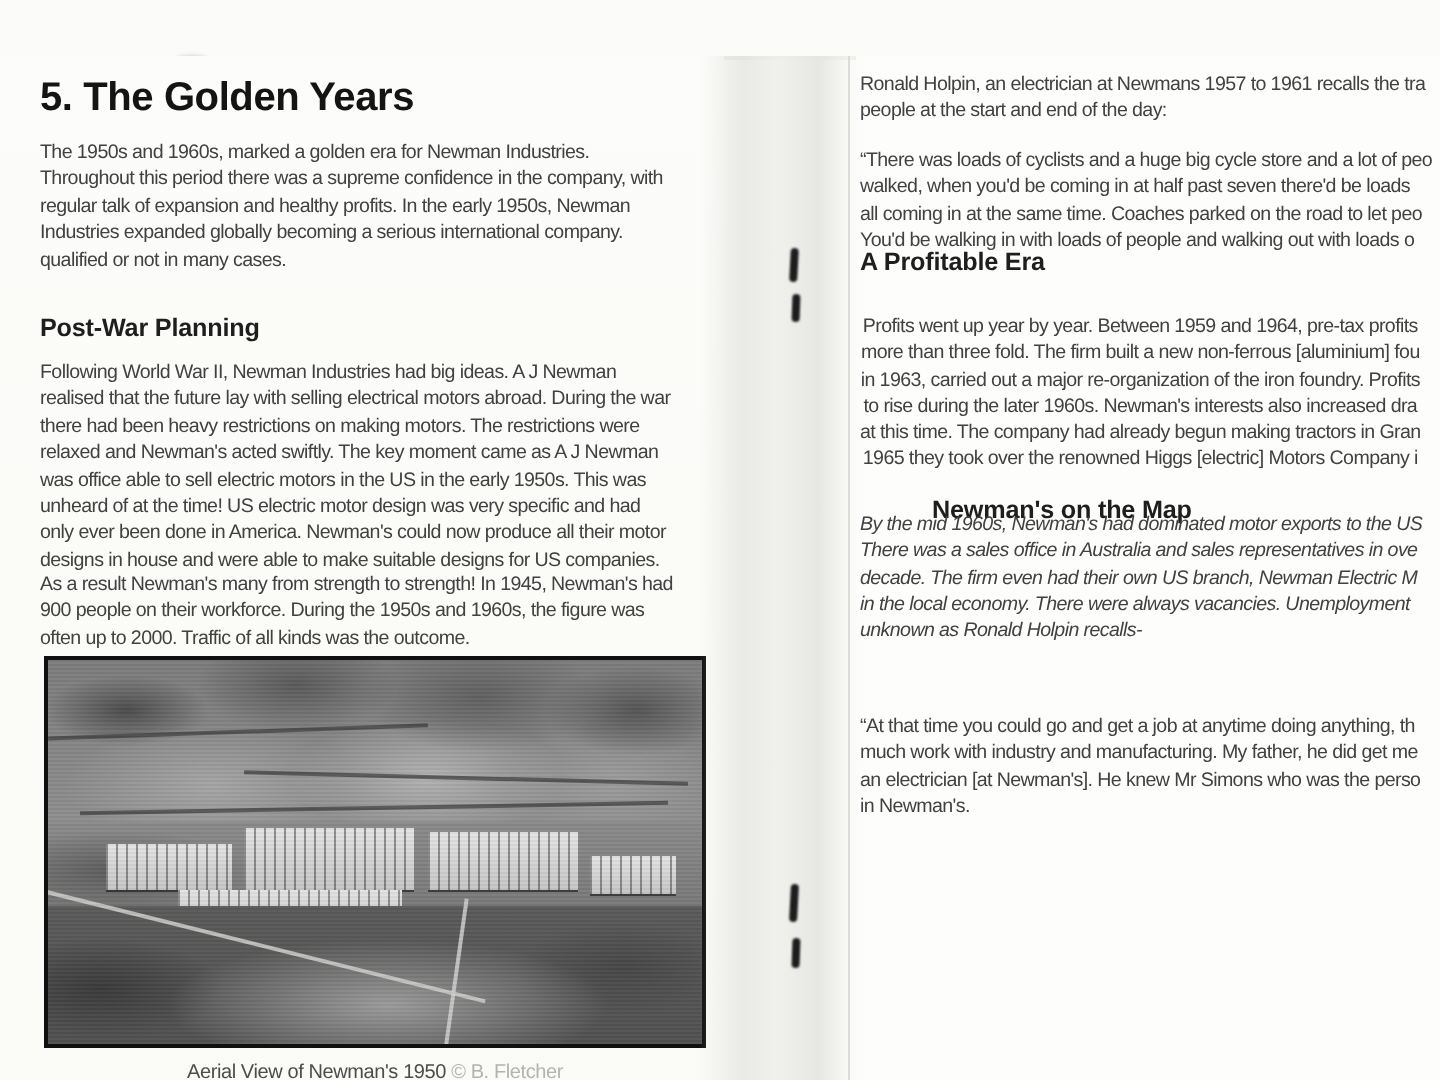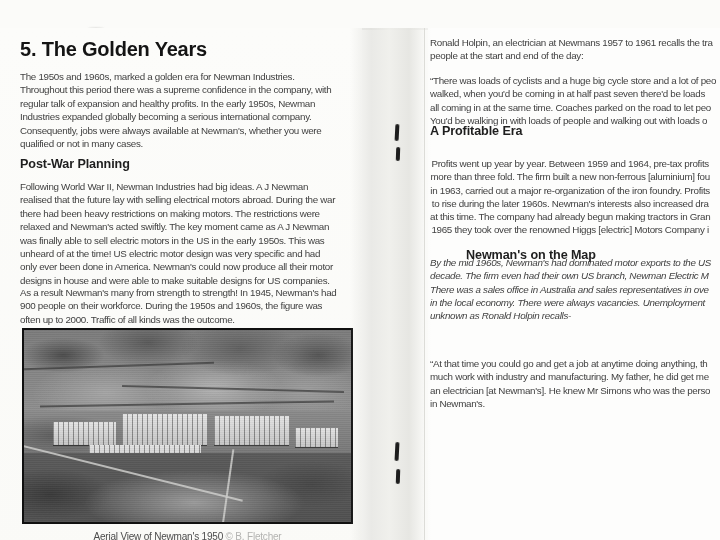--- a/index.html
+++ b/index.html
@@ -72,32 +72,31 @@
   <div class="scan-smudge"></div>
 
   <div class="page-left">
     <div class="title">5. The Golden Years</div>
 
     <div class="para" style="left:20px;top:42px;">
         <div class="tline">The 1950s and 1960s, marked a golden era for Newman Industries.</div>
         <div class="tline">Throughout this period there was a supreme confidence in the company, with</div>
         <div class="tline">regular talk of expansion and healthy profits. In the early 1950s, Newman</div>
         <div class="tline">Industries expanded globally becoming a serious international company.</div>
-        <div class="tline">Consequently, jobs were always available at Newman's, whether you were</div>
         <div class="tline">qualified or not in many cases.</div>
       </div>
 
     <div class="h2" style="left:20px;top:129px;">Post-War Planning</div>
 
     <div class="para" style="left:20px;top:152px;">
         <div class="tline">Following World War II, Newman Industries had big ideas. A J Newman</div>
         <div class="tline">realised that the future lay with selling electrical motors abroad. During the war</div>
         <div class="tline">there had been heavy restrictions on making motors. The restrictions were</div>
         <div class="tline">relaxed and Newman's acted swiftly. The key moment came as A J Newman</div>
-        <div class="tline">was finally able to sell electric motors in the US in the early 1950s. This was</div>
+        <div class="tline">was office able to sell electric motors in the US in the early 1950s. This was</div>
         <div class="tline">unheard of at the time! US electric motor design was very specific and had</div>
         <div class="tline">only ever been done in America. Newman's could now produce all their motor</div>
         <div class="tline">designs in house and were able to make suitable designs for US companies.</div>
       </div>
 
     <div class="para" style="left:20px;top:258px;">
         <div class="tline">As a result Newman's many from strength to strength! In 1945, Newman's had</div>
         <div class="tline">900 people on their workforce. During the 1950s and 1960s, the figure was</div>
         <div class="tline">often up to 2000. Traffic of all kinds was the outcome.</div>
       </div>
@@ -145,22 +144,22 @@
       <div class="tline">more than three fold. The firm built a new non-ferrous [aluminium] fou</div>
       <div class="tline">in 1963, carried out a major re-organization of the iron foundry. Profits</div>
       <div class="tline">to rise during the later 1960s. Newman's interests also increased dra</div>
       <div class="tline">at this time. The company had already begun making tractors in Gran</div>
       <div class="tline">1965 they took over the renowned Higgs [electric] Motors Company i</div>
     </div>
 
   <div class="h2" style="left:430px;top:220px;padding-left:36px;">Newman's on the Map</div>
   <div class="para para-r" style="left:430px;top:228px;font-style:italic;">
       <div class="tline">By the mid 1960s, Newman's had dominated motor exports to the US</div>
+      <div class="tline">There was a sales office in Australia and sales representatives in ove</div>
       <div class="tline">decade. The firm even had their own US branch, Newman Electric M</div>
-      <div class="tline">There was a sales office in Australia and sales representatives in ove</div>
       <div class="tline">in the local economy. There were always vacancies. Unemployment</div>
       <div class="tline">unknown as Ronald Holpin recalls-</div>
     </div>
 
   <div class="para para-r" style="left:430px;top:329px;">
       <div class="tline">“At that time you could go and get a job at anytime doing anything, th</div>
       <div class="tline">much work with industry and manufacturing. My father, he did get me</div>
       <div class="tline">an electrician [at Newman's]. He knew Mr Simons who was the perso</div>
       <div class="tline">in Newman's.</div>
     </div>

